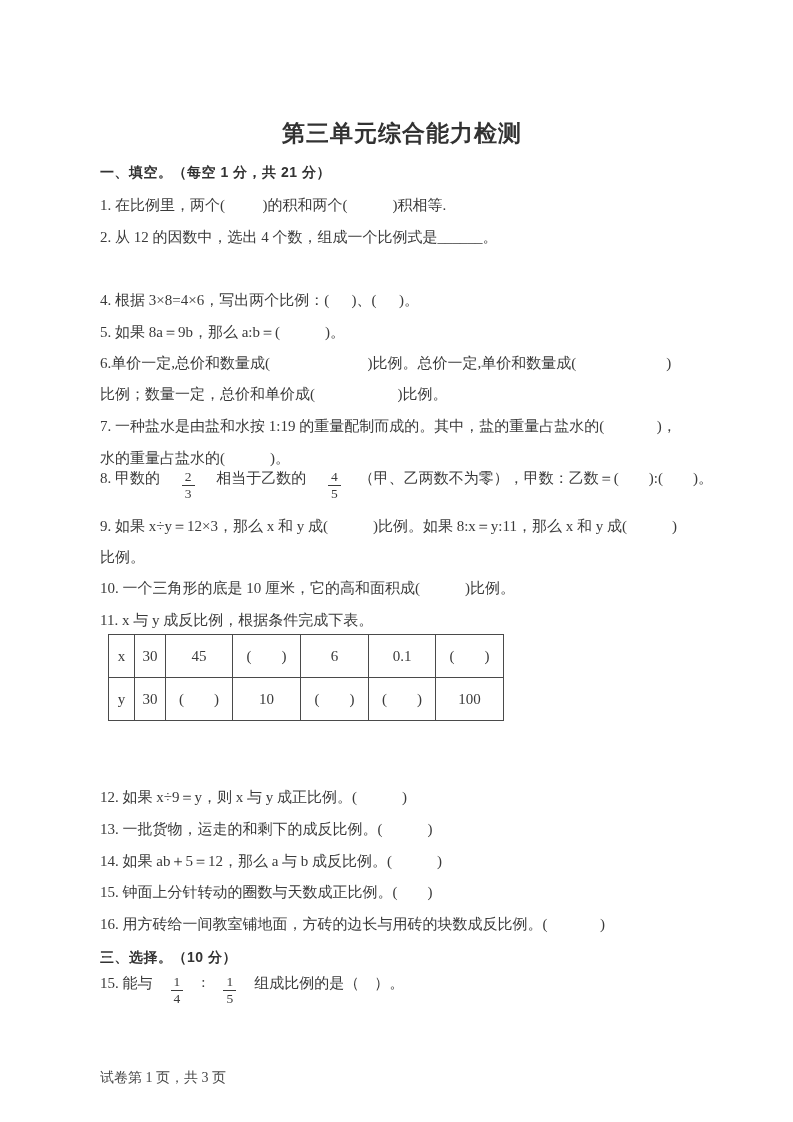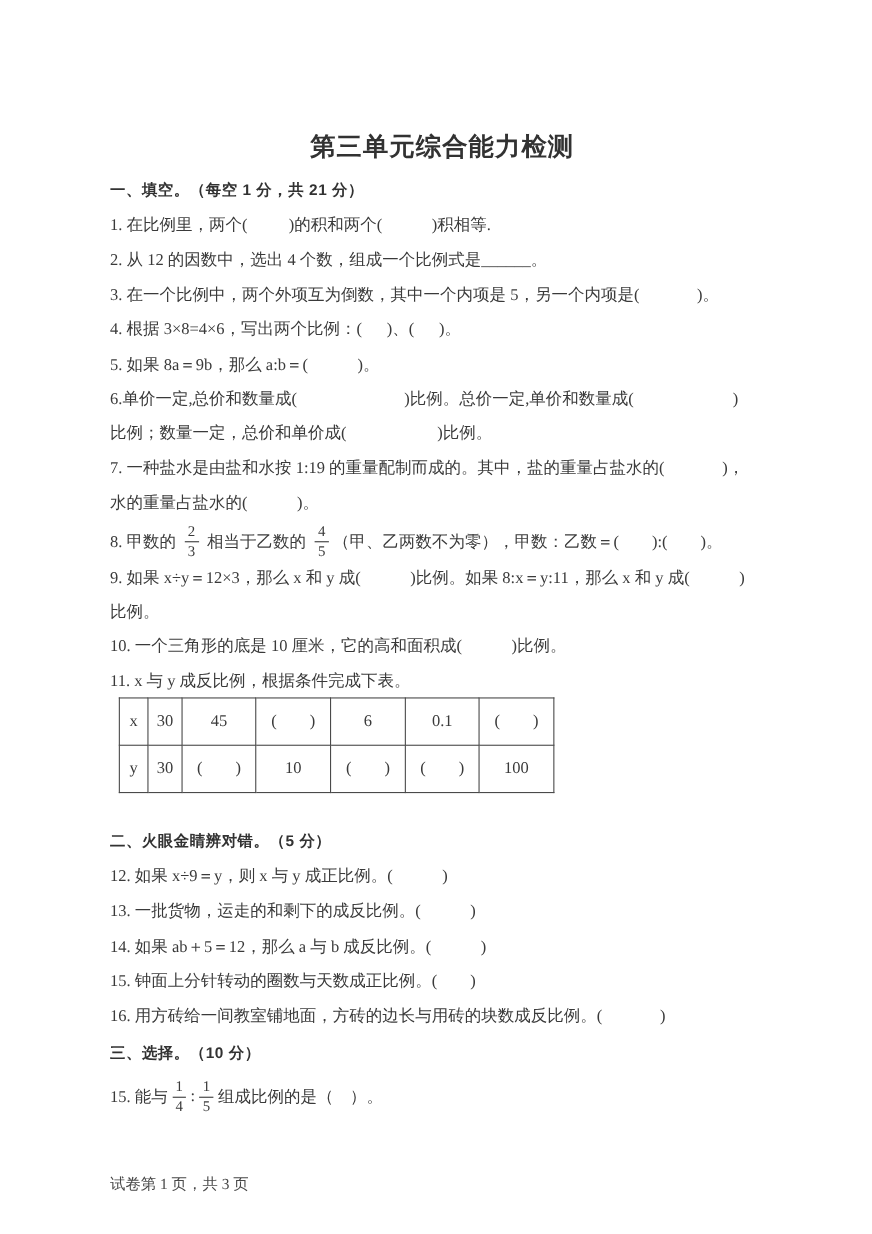--- a/index.html
+++ b/index.html
@@ -24,22 +24,22 @@
     font-family:"Liberation Sans","DejaVu Sans",sans-serif;
     font-weight:bold;font-size:14px;line-height:24px;letter-spacing:.5px;
     color:#323232;white-space:pre;
   }
   .ln{
     position:absolute;left:0;width:620px;
     font-size:15px;line-height:31px;height:31px;
     white-space:pre;color:#3a3a3a;
   }
   .qfrac{
-    display:flex;align-items:center;
-    height:46px;line-height:normal;white-space:pre;
+    display:flex;
+    height:46px;line-height:normal;white-space:pre;gap:14px;
   }
   .frac{
     display:inline-flex;flex-direction:column;align-items:center;
     margin:0 4px;font-size:13.5px;line-height:1.2;vertical-align:middle;
   }
   .frac .num{border-bottom:1px solid #3a3a3a;padding:0 3px;}
   .frac .den{padding:0 3px;}
   table.xy{
     position:absolute;left:8px;top:634px;
     border-collapse:collapse;table-layout:fixed;
@@ -60,21 +60,20 @@
 
 <div class="page">
   <div class="content">
 
     <div class="title">第三单元综合能力检测</div>
 
     <div class="hd" style="top:160px">一、填空。（每空 1 分，共 21 分）</div>
 
     <div class="ln" style="top:190px">1. 在比例里，两个(          )的积和两个(            )积相等.</div>
     <div class="ln" style="top:222px">2. 从 12 的因数中，选出 4 个数，组成一个比例式是______。</div>
-    <div class="ln" style="top:254px">3. 在一个比例中，两个外项互为倒数，其中一个内项是 5，另一个内项是(              )。</div>
     <div class="ln" style="top:285px">4. 根据 3×8=4×6，写出两个比例：(      )、(      )。</div>
     <div class="ln" style="top:317px">5. 如果 8a＝9b，那么 a:b＝(            )。</div>
     <div class="ln" style="top:348px">6.单价一定,总价和数量成(                          )比例。总价一定,单价和数量成(                        )</div>
     <div class="ln" style="top:379px">比例；数量一定，总价和单价成(                      )比例。</div>
     <div class="ln" style="top:411px">7. 一种盐水是由盐和水按 1:19 的重量配制而成的。其中，盐的重量占盐水的(              )，</div>
     <div class="ln" style="top:443px">水的重量占盐水的(            )。</div>
 
     <div class="ln qfrac" style="top:469px">
       <span>8. 甲数的 </span>
       <span class="frac"><span class="num">2</span><span class="den">3</span></span>
@@ -113,21 +112,20 @@
         <td>30</td>
         <td>(        )</td>
         <td>10</td>
         <td>(        )</td>
         <td>(        )</td>
         <td>100</td>
       </tr>
     </tbody>
       </table>
 
-    <div class="hd" style="top:752px">二、火眼金睛辨对错。（5 分）</div>
 
     <div class="ln" style="top:782px">12. 如果 x÷9＝y，则 x 与 y 成正比例。(            )</div>
     <div class="ln" style="top:814px">13. 一批货物，运走的和剩下的成反比例。(            )</div>
     <div class="ln" style="top:846px">14. 如果 ab＋5＝12，那么 a 与 b 成反比例。(            )</div>
     <div class="ln" style="top:877px">15. 钟面上分针转动的圈数与天数成正比例。(        )</div>
     <div class="ln" style="top:909px">16. 用方砖给一间教室铺地面，方砖的边长与用砖的块数成反比例。(              )</div>
 
     <div class="hd" style="top:945px">三、选择。（10 分）</div>
 
     <div class="ln qfrac" style="top:974px">

